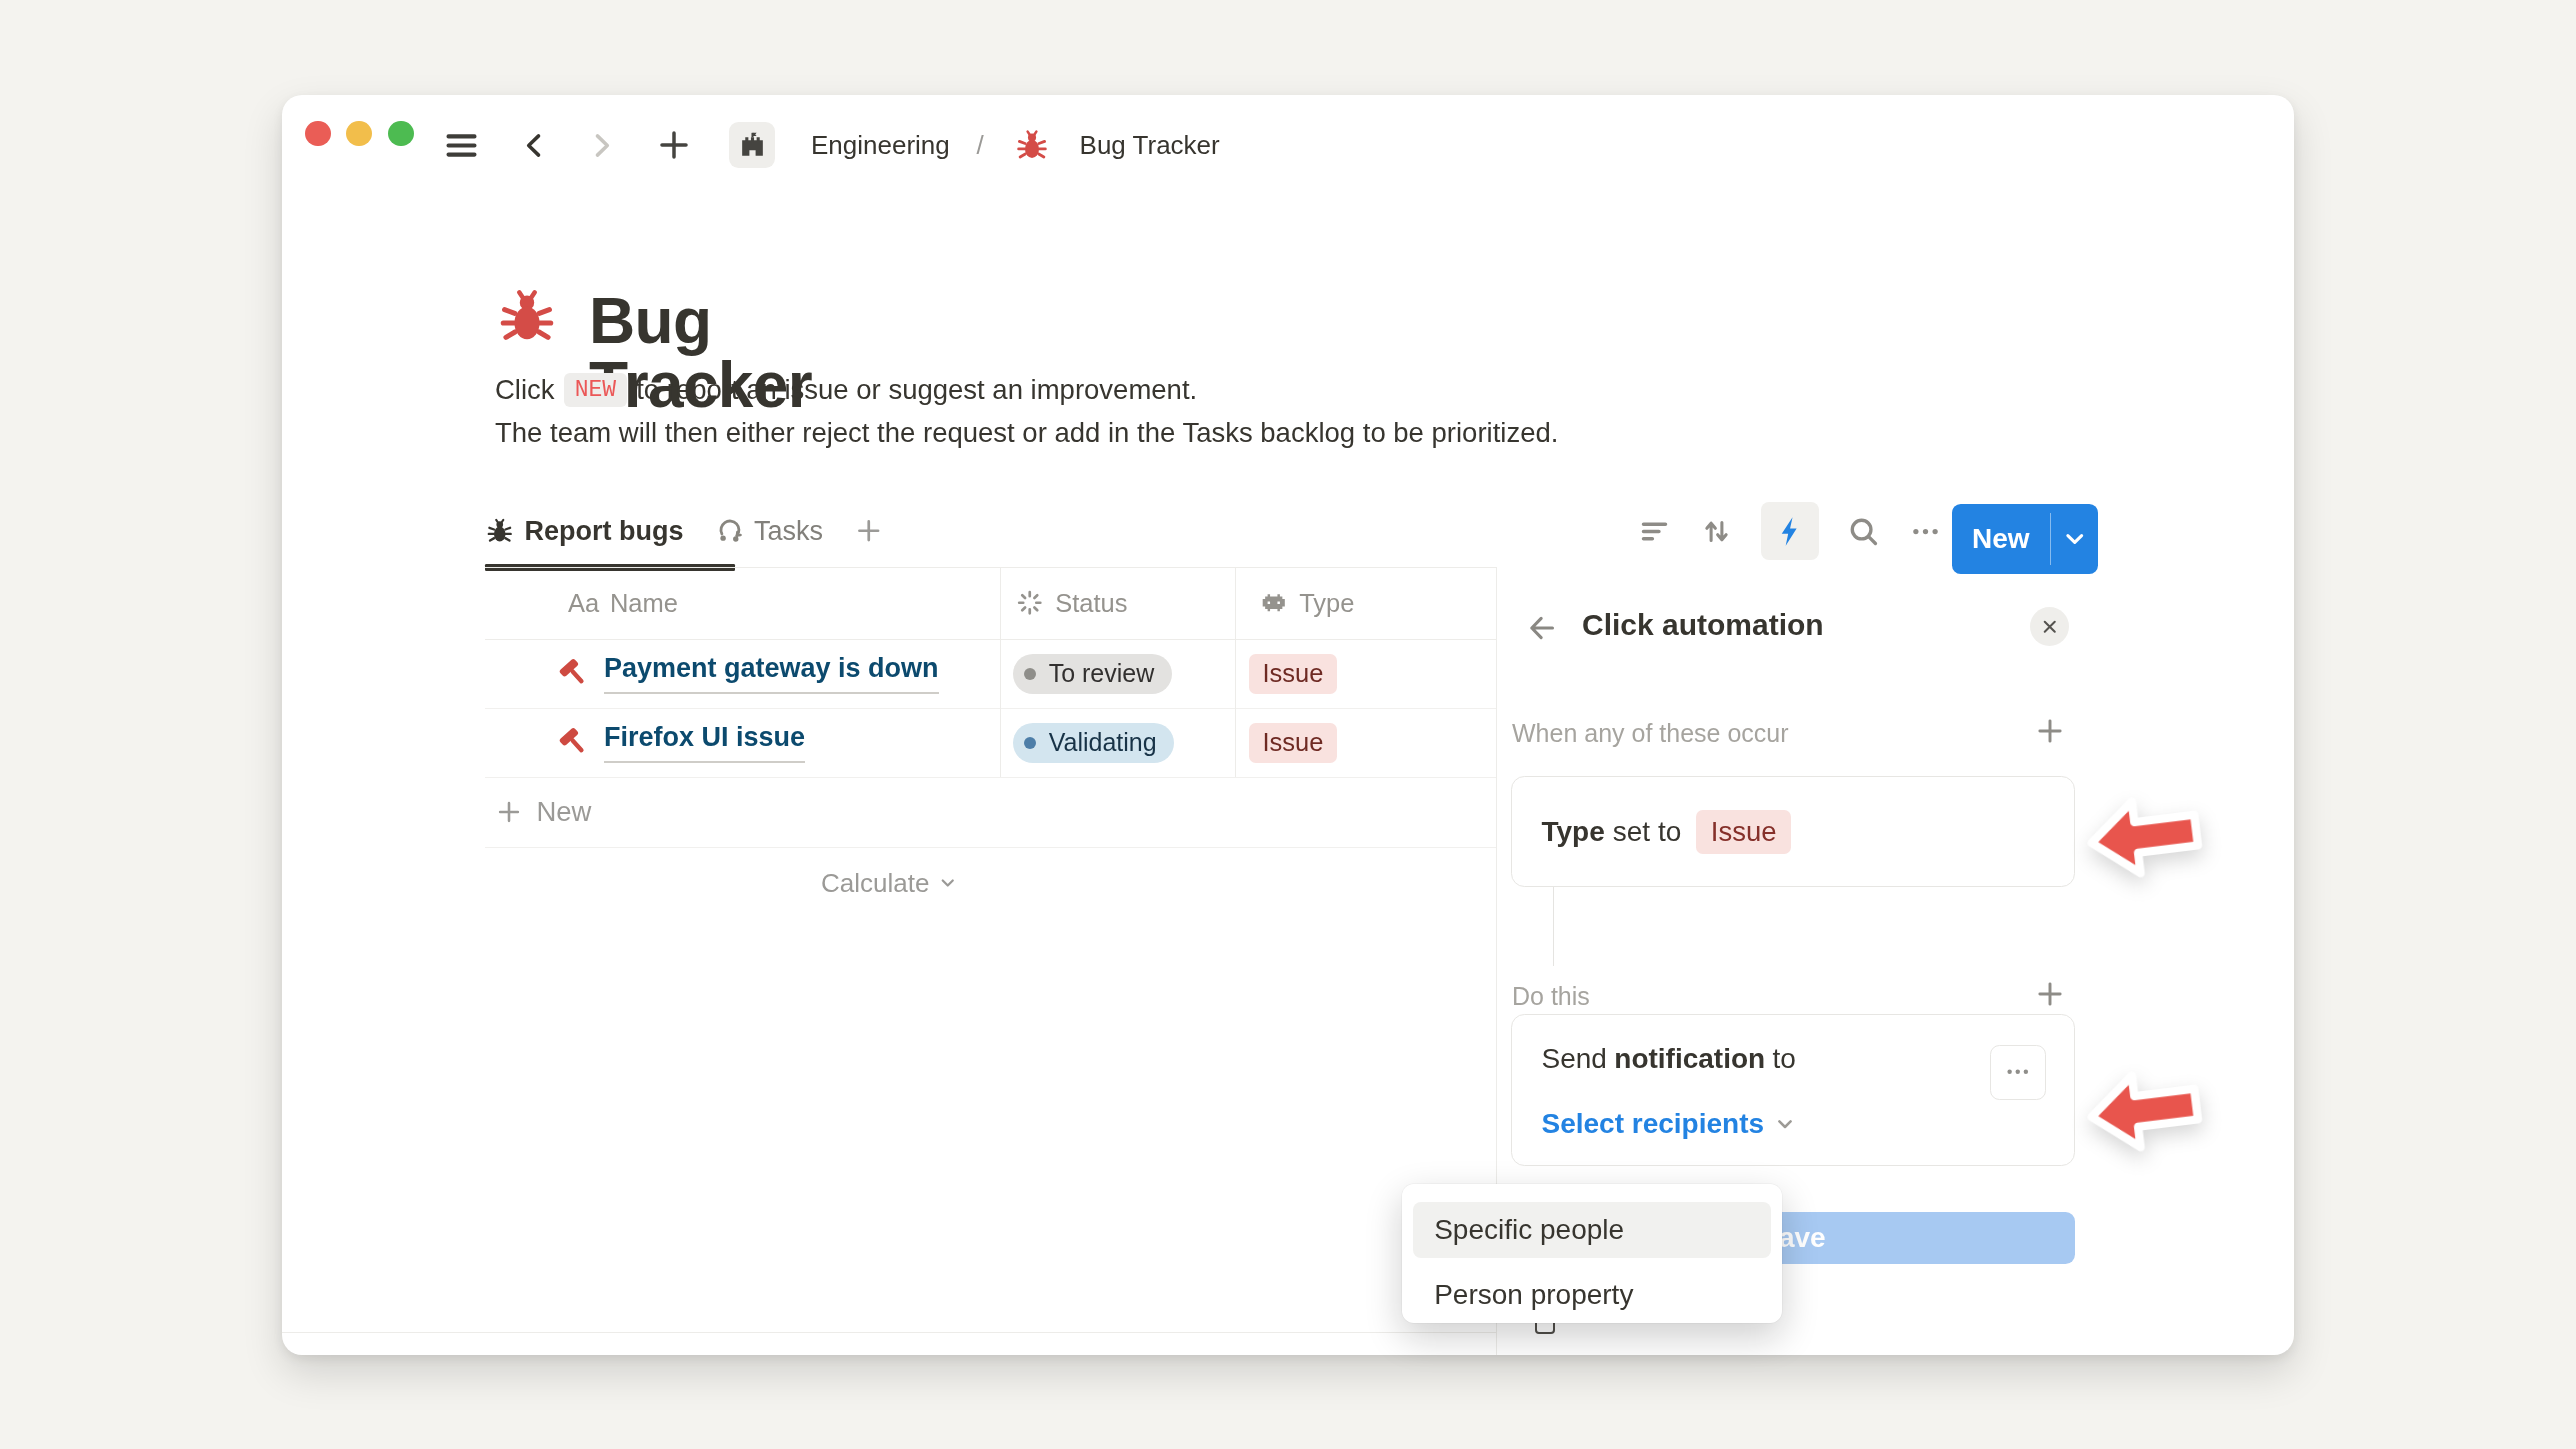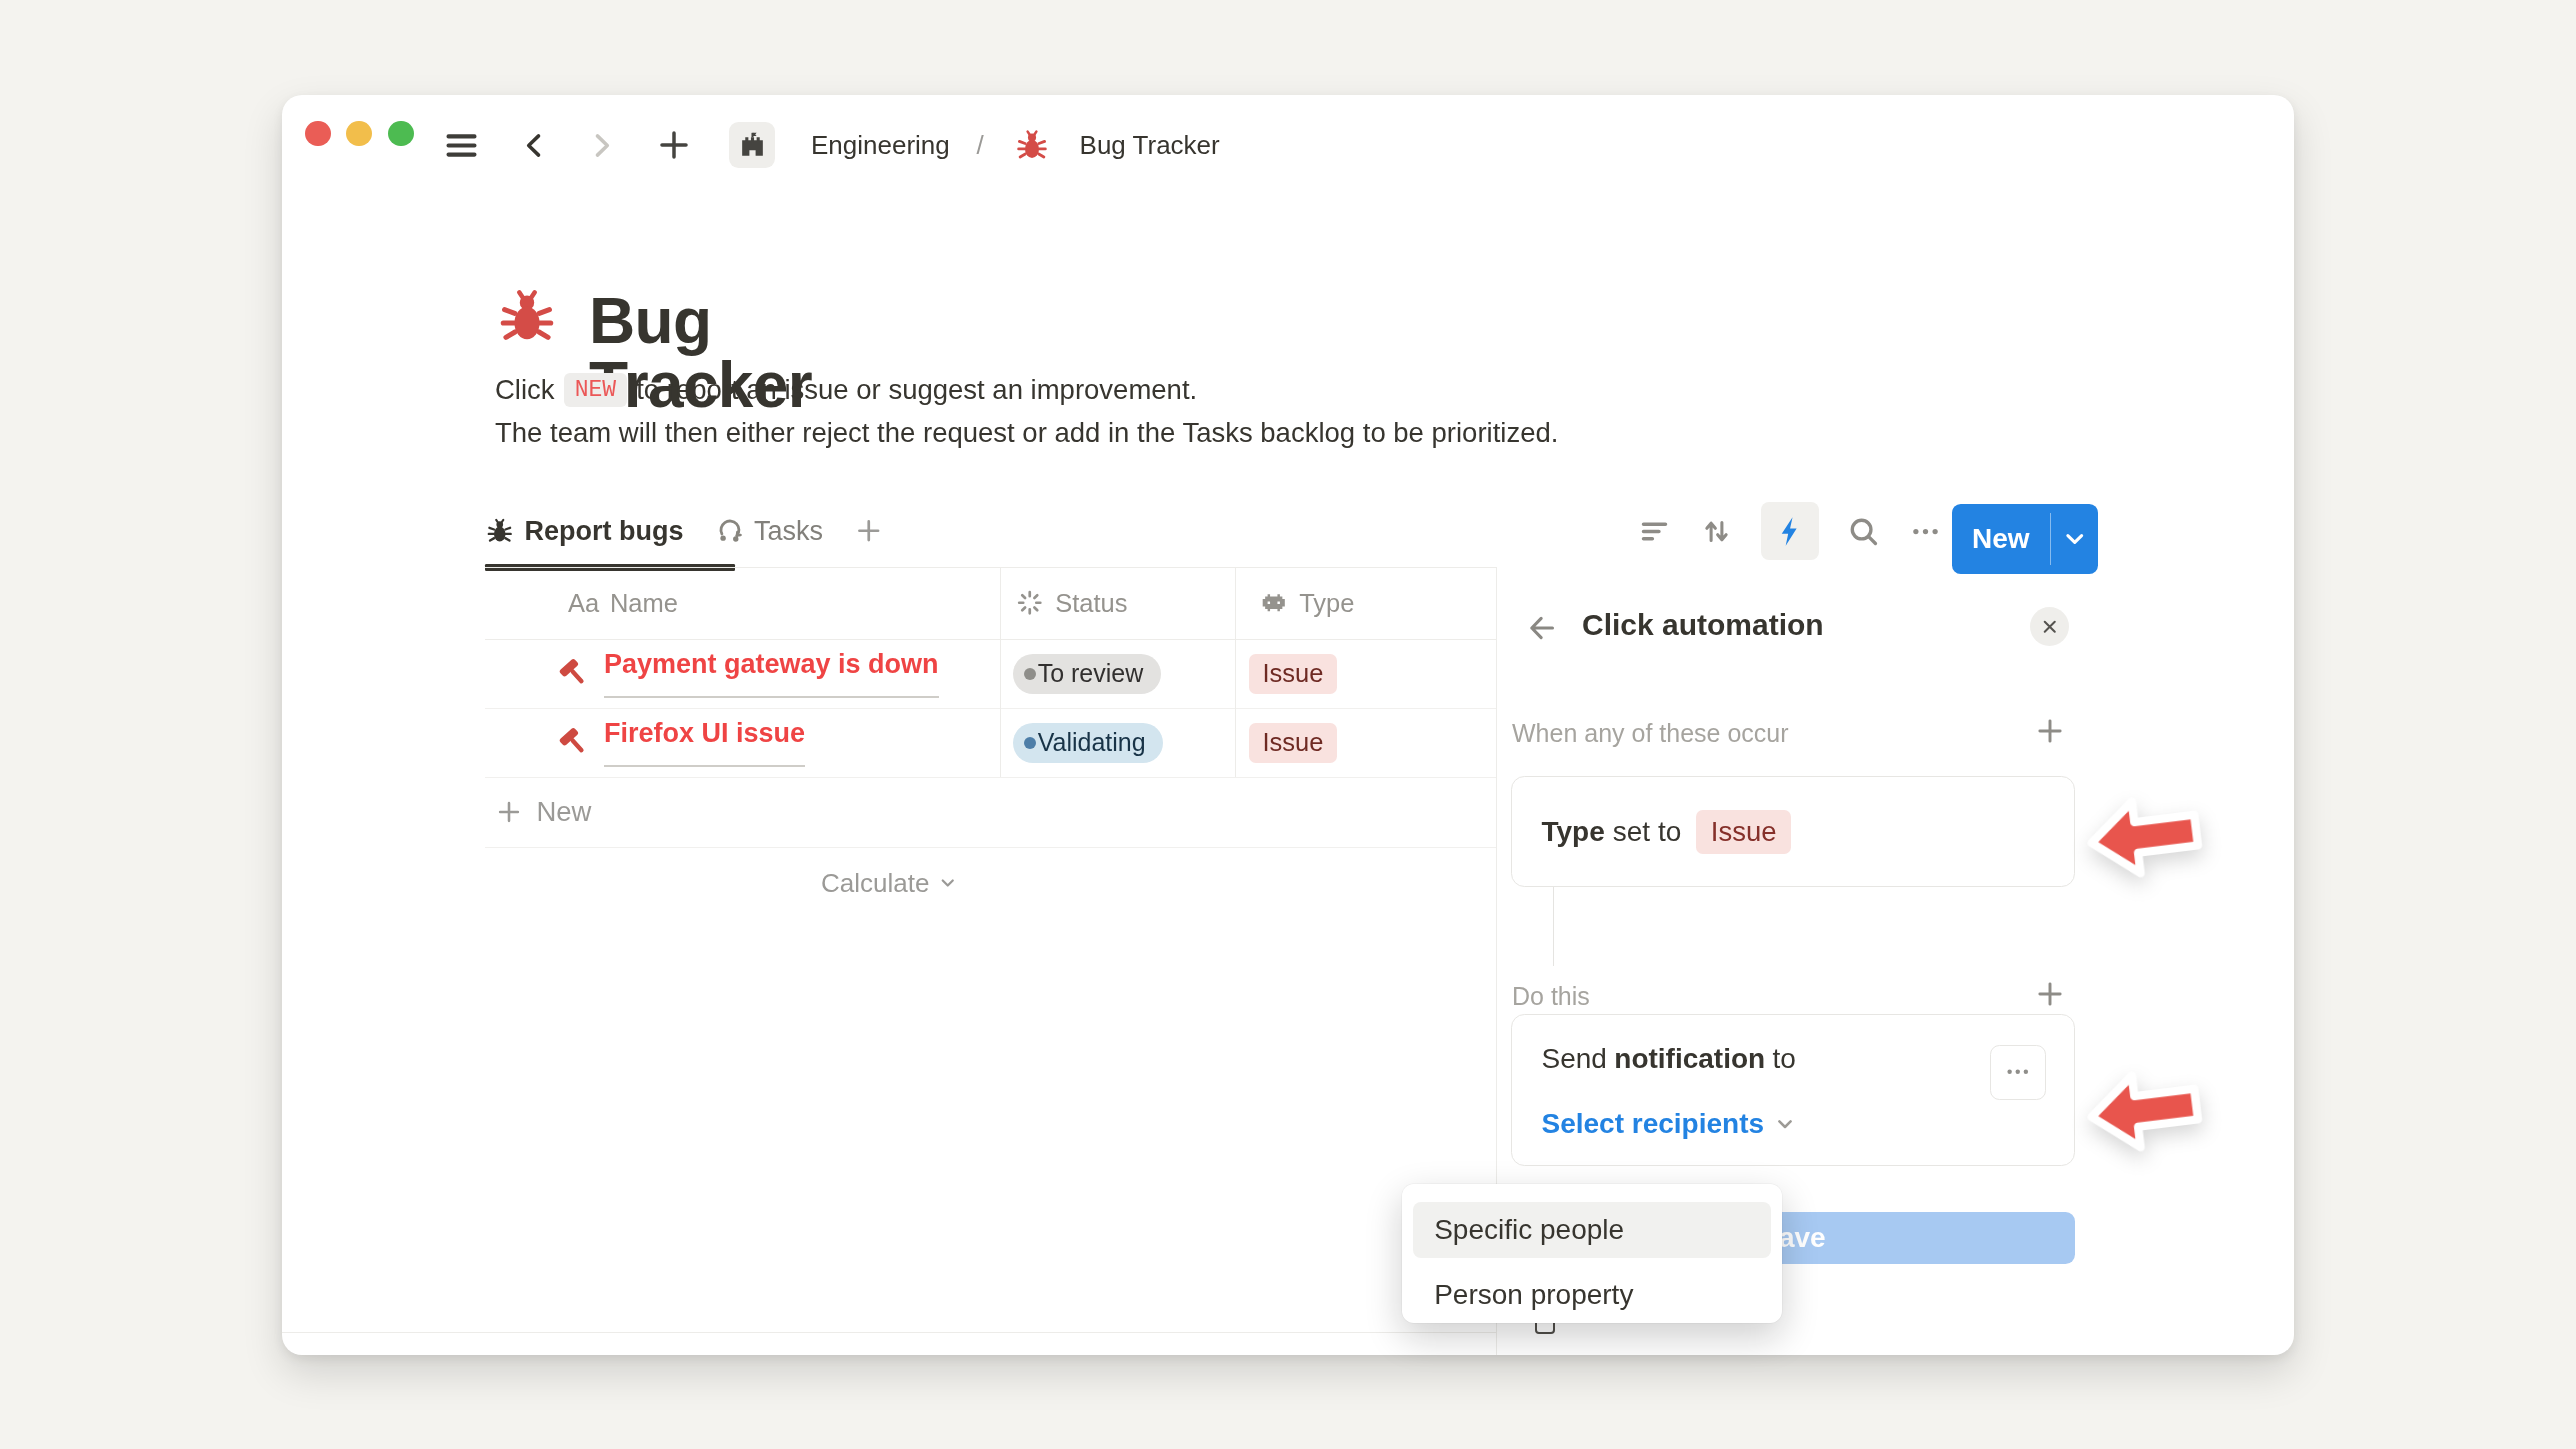--- a/index.html
+++ b/index.html
@@ -25,22 +25,22 @@
   .viewbar{position:absolute;left:1355px;top:405px;height:62px;display:flex;align-items:center;gap:27px;color:#8E8C87}
   .bolt-chip{width:58px;height:58px;border-radius:8px;background:#F1F0ED;display:flex;align-items:center;justify-content:center}
   .new-btn{position:absolute;left:1670px;top:409px;width:146px;height:70px;border-radius:8.7px;background:#2383E2;display:flex;color:#fff}
   .new-main{flex:1;display:flex;align-items:center;justify-content:center;font-size:28px;font-weight:600}
   .new-split{width:1.3px;background:rgba(255,255,255,.45);margin:9.4px 0}
   .new-caret{width:47px;display:flex;align-items:center;justify-content:center}
   .hline{position:absolute;height:1.3px;background:#EDECE9}
   .vline{position:absolute;width:1.3px;background:#EDECE9}
   .th{position:absolute;height:72px;display:flex;align-items:center;gap:10.7px;color:#95938E;font-size:25.5px}
   .cell-row{position:absolute;height:69px;display:flex;align-items:center}
-  .name-link{font-size:27px;font-weight:600;color:#ef4444;border-bottom:2px solid #CFCDC8;padding-bottom:16px;white-space:nowrap}
-  .pill{display:inline-flex;align-items:center;gap:2px;height:40px;border-radius:21.5px;padding:0 17.4px 0 10.7px;font-size:25px}
+  .name-link{font-size:27px;font-weight:600;color:#0c4a6e;border-bottom:2px solid #CFCDC8;padding-bottom:8px;white-space:nowrap}
+  .pill{display:inline-flex;align-items:center;gap:13px;height:40px;border-radius:21.5px;padding:0 17.4px 0 10.7px;font-size:25px}
   .pill .dot{width:12px;height:12px;border-radius:50%}
   .pill.gray{background:#E3E2E0;color:#32302F}.pill.gray .dot{background:#8F8E8A}
   .pill.blue{background:#D3E5EF;color:#183347}.pill.blue .dot{background:#4D7EA8}
   .tag{display:inline-flex;align-items:center;height:40px;border-radius:6.7px;padding:0 13.4px;font-size:25.5px;font-weight:500;background:#F9E2DF;color:#6E2A23}
   .newrow{position:absolute;left:213px;top:682px;height:70px;display:flex;align-items:center;gap:13.4px;color:#9B9A97;font-size:27.5px}
   .calc{position:absolute;left:539px;top:769px;height:38px;display:flex;align-items:center;gap:8px;color:#9B9A97;font-size:26px}
   .panel-title{position:absolute;left:1300px;top:513px;font-size:30px;font-weight:700;color:#37352F}
   .close-circle{position:absolute;left:1748px;top:512px;width:39px;height:39px;border-radius:50%;background:#EFEEEB;display:flex;align-items:center;justify-content:center;color:#55534F}
   .section-label{position:absolute;font-size:25px;color:#A6A49F}
   .card{position:absolute;left:1229px;width:564px;background:#fff;border:1.3px solid #E7E6E3;border-radius:13.4px;box-sizing:border-box}

